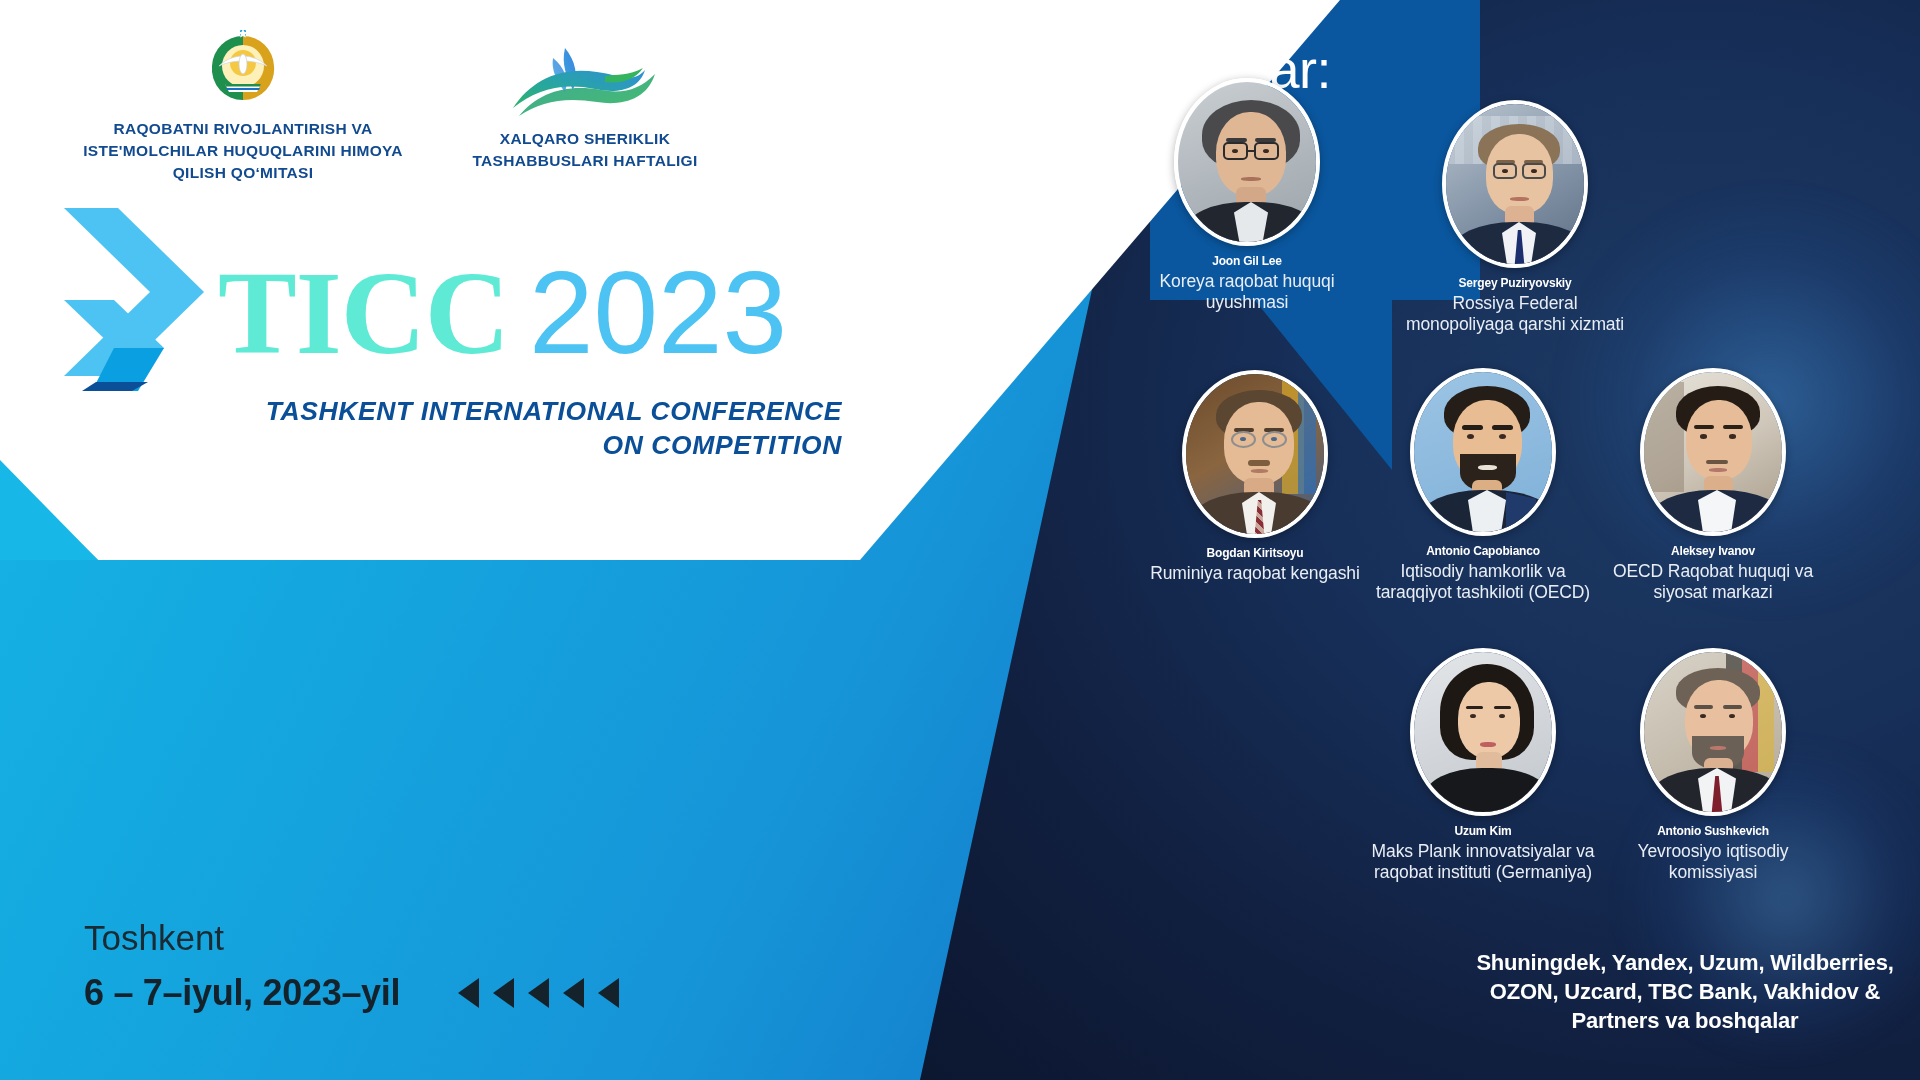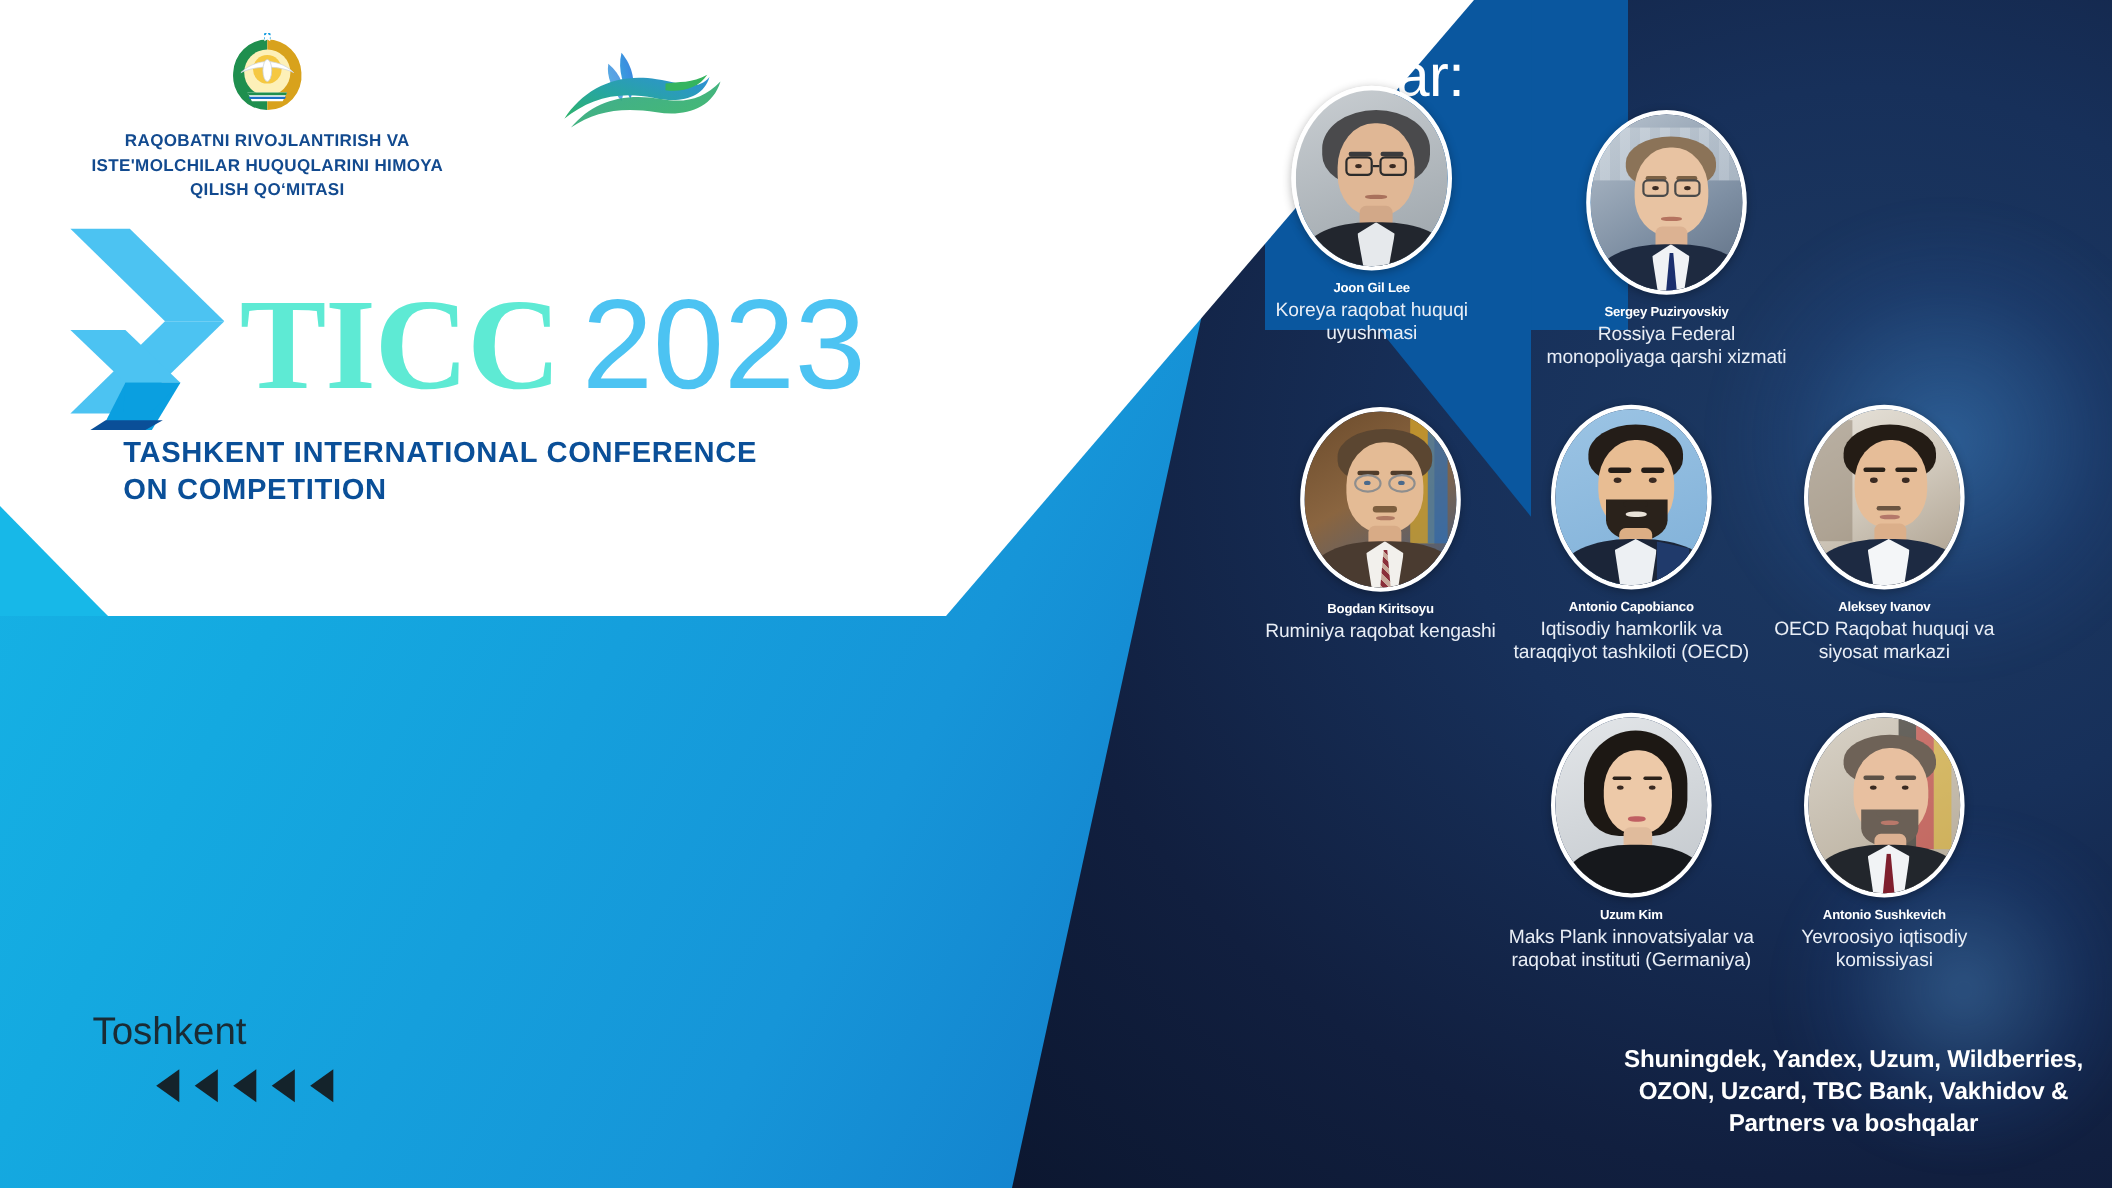--- a/index.html
+++ b/index.html
@@ -80,24 +80,24 @@
     font-family:Liberation Serif, serif;
     font-weight:bold; font-size:118px; letter-spacing:-1px;
     color:#5eead4; line-height:.92;
   }
   .ticc-b {
     font-family:"Liberation Sans", sans-serif;
     font-weight:normal; font-size:116px; letter-spacing:0px;
     color:#4cc3f2; line-height:.92; margin-left:20px;
   }
   .ticc-sub {
-    margin-top:4px; text-align:left; width:790px; padding-left:60px;
+    margin-top:4px; text-align:right; width:790px; padding-left:60px;
     font-family:"Liberation Sans", sans-serif;
     font-weight:bold; font-size:26.5px; letter-spacing:.6px;
-    color:#0a4f98; line-height:1.28;
+    color:#0a4f98; line-height:1.28;font-style:italic;
   }
 
   
   .main-title {
     position:absolute; left:84px; top:573px; width:1010px;
     font-family:"Liberation Sans Narrow","Liberation Sans", sans-serif;
     font-size:52px; font-weight:normal; color:#ffffff;
     line-height:1.215; letter-spacing:-.2px;
   }
   .city {
@@ -229,20 +229,24 @@
               <stop offset="100%" stop-color="#36b660"></stop>
             </linearGradient>
           </defs>
           <path d="M60,4 C70,16 74,32 68,46 C62,34 56,20 60,4 Z" fill="url(#gsail)"></path>
           <path d="M48,14 C60,24 64,36 60,48 C52,38 46,26 48,14 Z" fill="url(#gsail)" opacity=".85"></path>
           <path d="M8,64 C26,36 56,22 92,28 C114,31 128,40 140,26 C134,46 112,50 90,45 C56,38 30,46 8,64 Z" fill="url(#gwave)"></path>
           <path d="M14,72 C34,48 62,40 96,46 C118,50 134,46 150,30 C142,56 116,62 92,58 C60,53 36,57 14,72 Z" fill="url(#gwing)" opacity=".92"></path>
           <path d="M100,32 C112,30 124,32 138,24 C130,36 116,40 100,38 Z" fill="#35b45f"></path>
         </svg>
       </div>
+      <div class="logo-caption">
+        <div>XALQARO SHERIKLIK</div>
+        <div>TASHABBUSLARI HAFTALIGI</div>
+      </div>
     </div>
   </div>
 
   <div class="ticc-wrap">
     <div class="ticc-row">
       <div class="ticc-mark">
         <svg width="152" height="195" viewBox="0 0 152 195">
           <polygon points="12,12 66,12 152,96 98,96" fill="#4cc3f2"></polygon>
           <polygon points="98,96 152,96 66,180 12,180" fill="#4cc3f2"></polygon>
           <polygon points="12,104 62,104 112,152 62,152" fill="#4cc3f2"></polygon>
@@ -258,20 +262,21 @@
       </div>
     </div>
     <div class="ticc-sub">
       <div>TASHKENT INTERNATIONAL CONFERENCE</div>
       <div>ON COMPETITION</div>
     </div>
   </div>
 
   <div class="city">Toshkent</div>
   <div class="date-row">
+    <div class="date">6 – 7–iyul, 2023–yil</div>
     <div class="arrows">
       <span class="arrow-l"></span>
       <span class="arrow-l"></span>
       <span class="arrow-l"></span>
       <span class="arrow-l"></span>
       <span class="arrow-l"></span>
     </div>
   </div>
 
   <div class="spikerlar">Spikerlar:</div>

